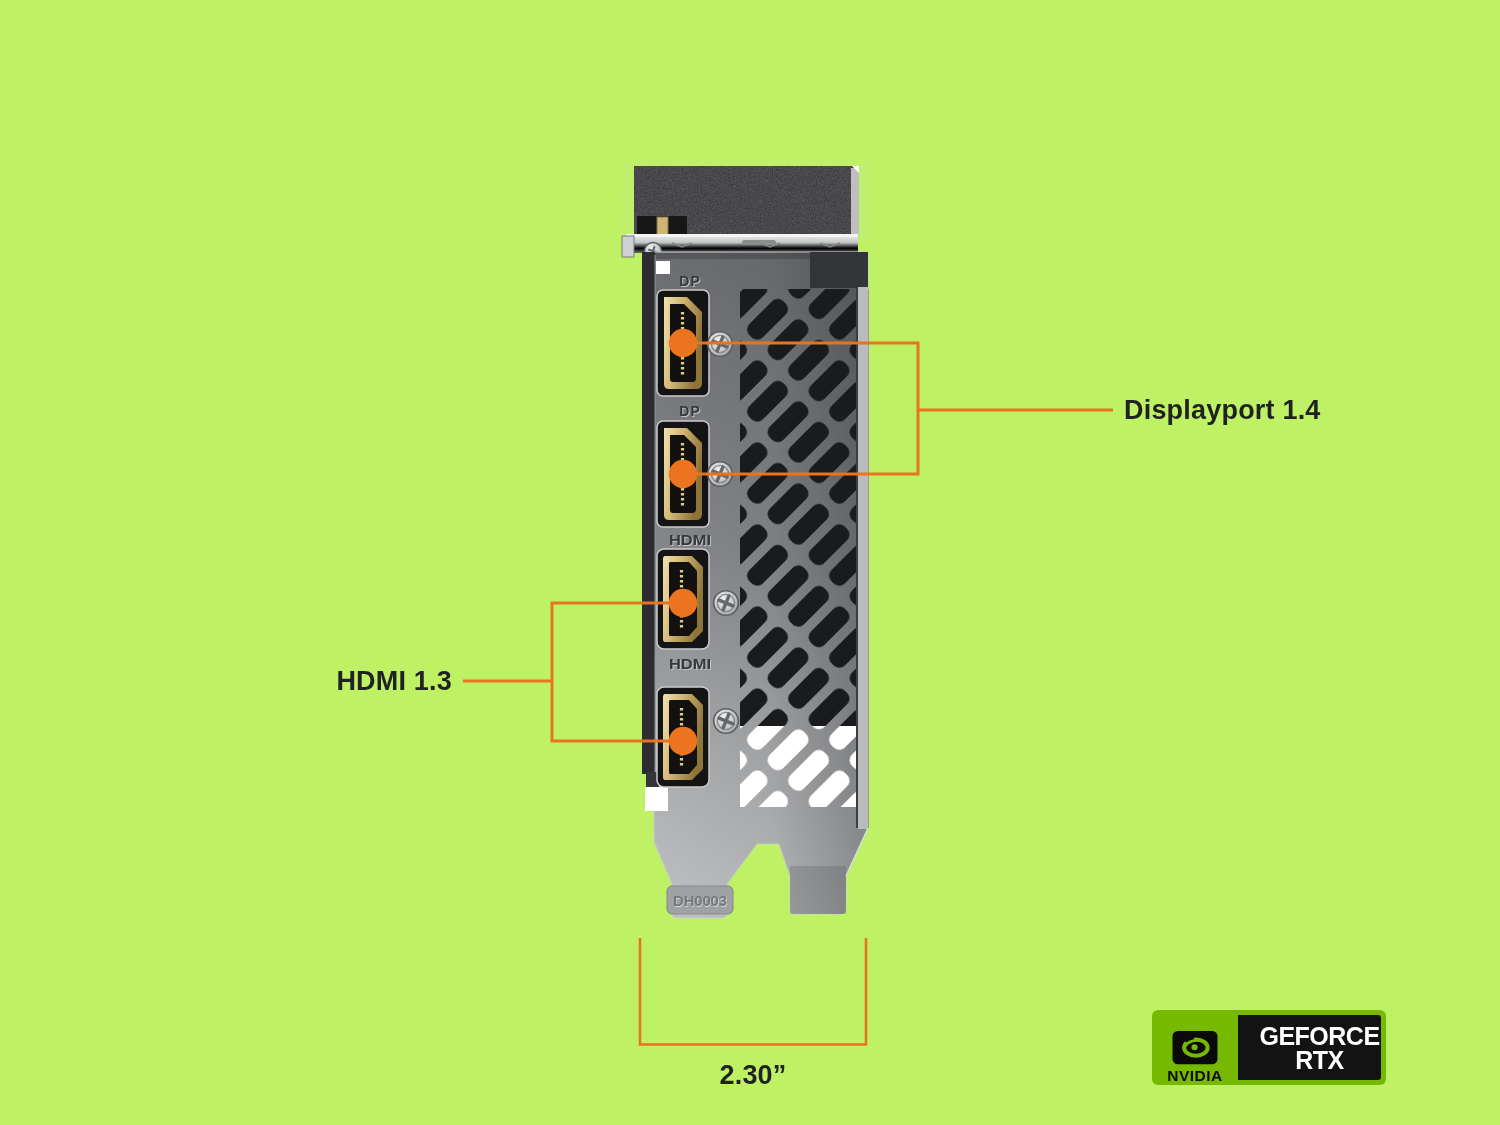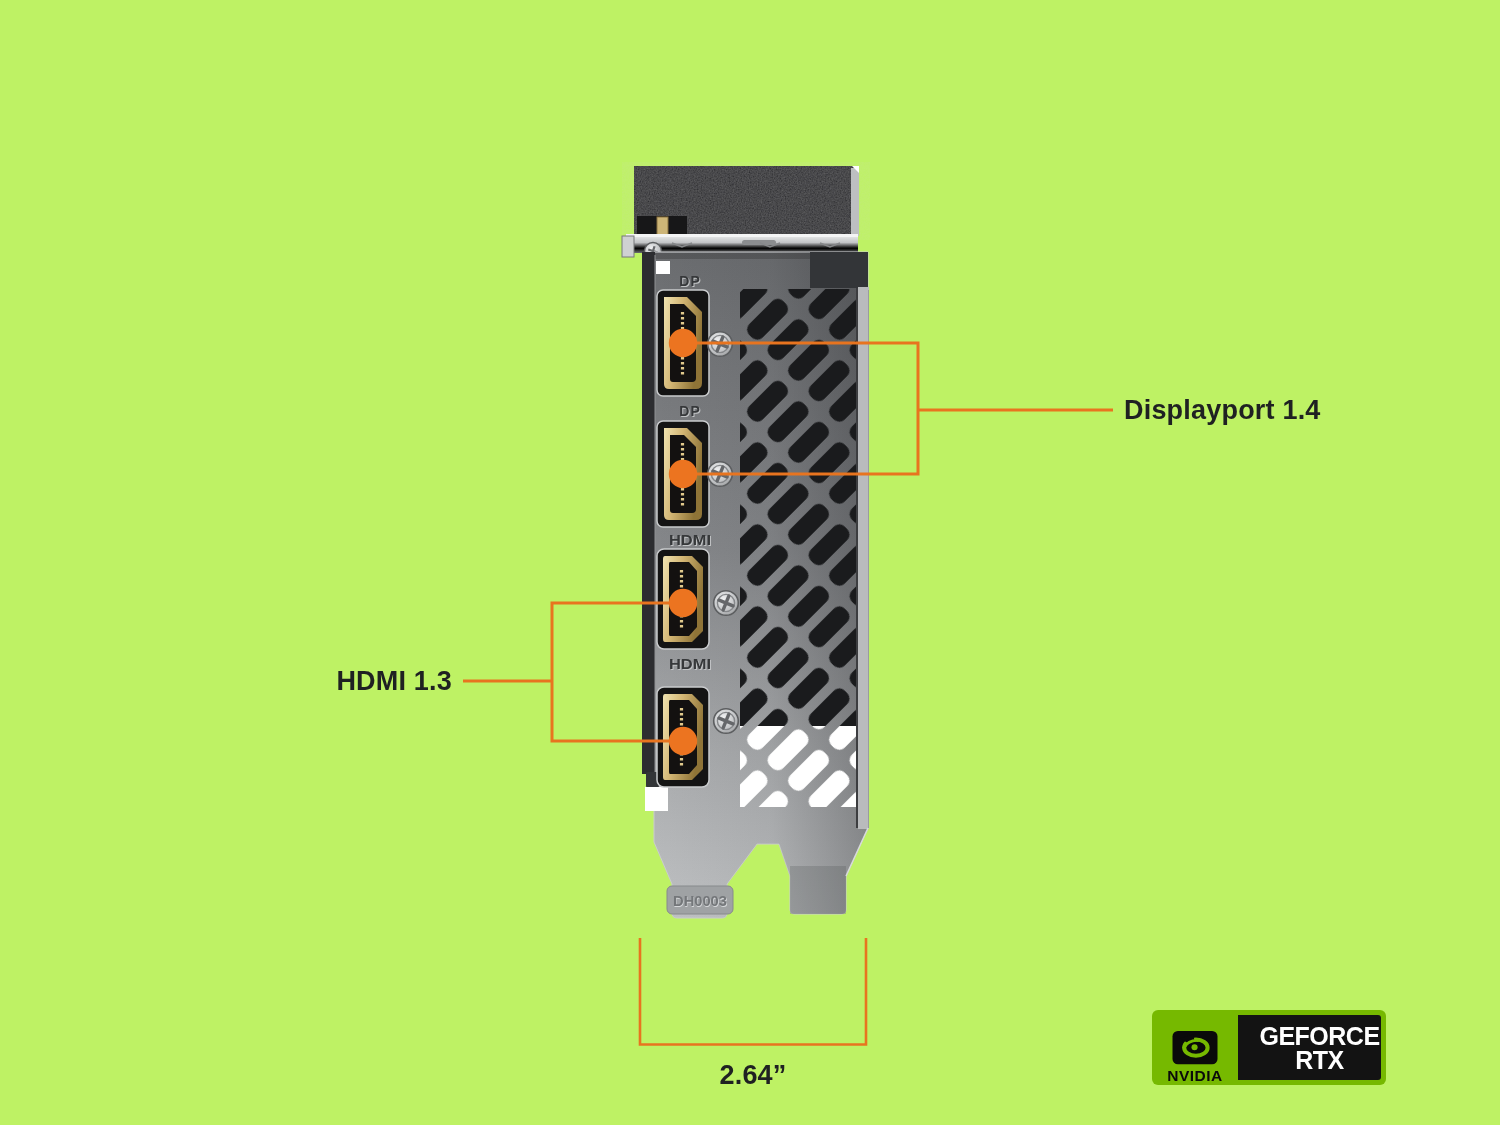--- a/index.html
+++ b/index.html
@@ -198,21 +198,21 @@
       <circle cx="683" cy="474" r="14.2"></circle>
       <circle cx="683" cy="603" r="14.2"></circle>
       <circle cx="683" cy="741" r="14.2"></circle>
     </g>
 
     <path d="M 640,938 V 1044.5 H 866 V 938" fill="none" stroke="#E8741F" stroke-width="2.6"></path>
   </svg>
 
   <div class="callout-label label-dp">Displayport 1.4</div>
   <div class="callout-label label-hdmi">HDMI 1.3</div>
-  <div class="callout-label label-measure">2.64”</div>
+  <div class="callout-label label-measure">2.30”</div>
 
   <div class="badge">
     <div class="badge-left">
       <svg width="54" height="38" viewBox="0 0 60 42">
         <rect x="5" y="1" width="50" height="37" rx="6" fill="#0a0a0a"></rect>
         <ellipse cx="31" cy="19.5" rx="13" ry="9" fill="none" stroke="#76B900" stroke-width="4.5"></ellipse>
         <path d="M31 19.5 L13 9 L28 5 Z" fill="#0a0a0a"></path>
         <path d="M17.5 19.5 Q 23 11 33 11.5" stroke="#76B900" stroke-width="3.2" fill="none" stroke-linecap="round"></path>
         <circle cx="29.5" cy="19" r="3.4" fill="#76B900"></circle>
       </svg>

